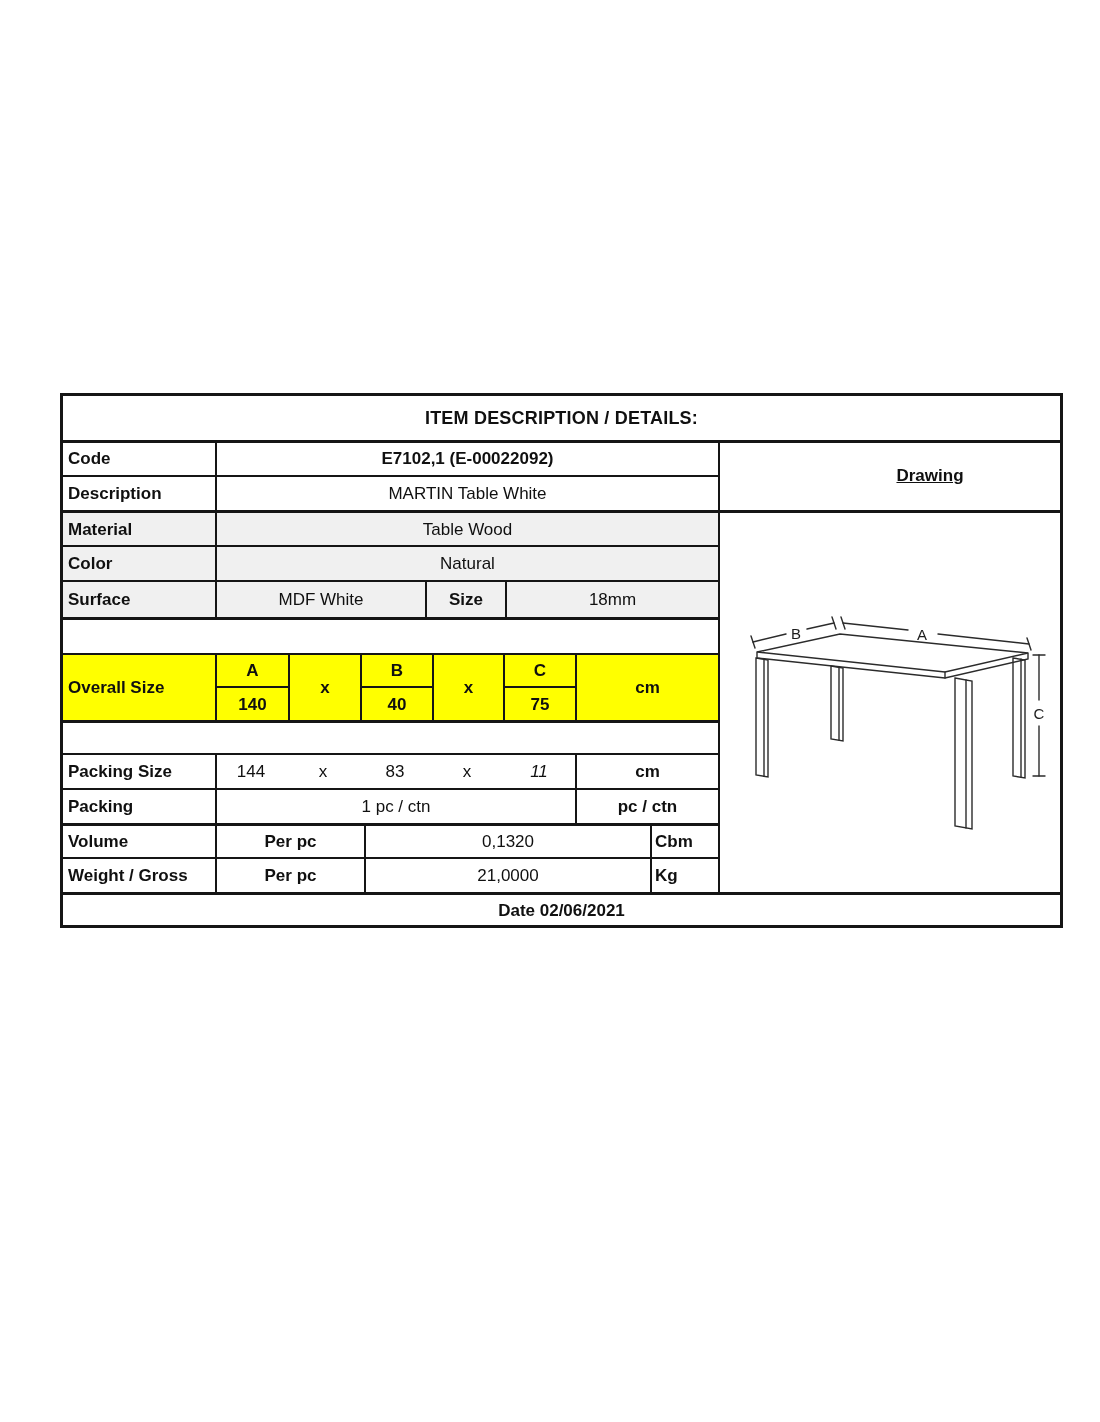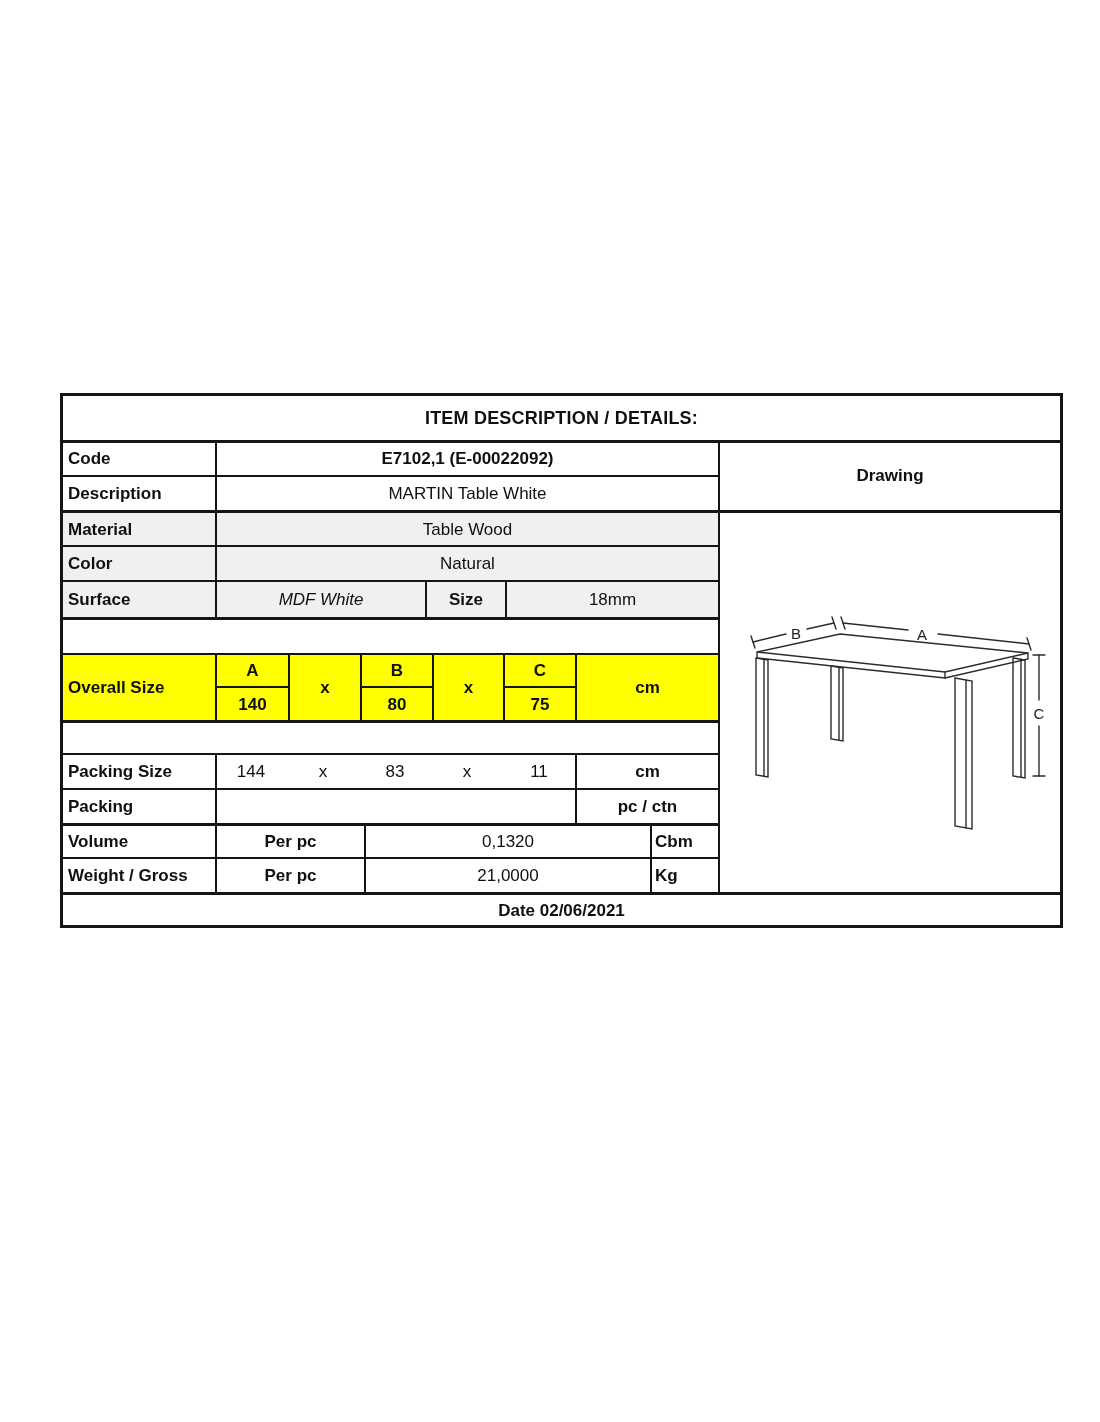--- a/index.html
+++ b/index.html
@@ -56,56 +56,57 @@
   <div class="ln" style="left:503px;top:653px;width:2px;height:67px;"></div>
   <div class="ln" style="left:575px;top:653px;width:2px;height:67px;"></div>
   <div class="ln" style="left:575px;top:753px;width:2px;height:70px;"></div>
   <div class="ln" style="left:364px;top:823px;width:2px;height:69px;"></div>
   <div class="ln" style="left:650px;top:823px;width:2px;height:69px;"></div>
 
   <div class="t c b title" style="left:60px;top:395px;width:1003px;height:45px;">ITEM DESCRIPTION / DETAILS:</div>
 
   <div class="t b pl" style="left:62px;top:441px;width:152px;height:34px;">Code</div>
   <div class="t c b" style="left:217px;top:441px;width:501px;height:34px;border-radius:9px;">E7102,1 (E-00022092)</div>
-  <div class="t c b" style="left:720px;top:441px;width:340px;height:69px;">Drawing</div>
+  <div class="t c b" style="left:760px;top:441px;width:340px;height:69px;text-decoration:underline;">Drawing</div>
 
   <div class="t b pl" style="left:62px;top:477px;width:152px;height:33px;">Description</div>
   <div class="t c" style="left:217px;top:477px;width:501px;height:33px;">MARTIN Table White</div>
 
   <div class="t b pl" style="left:62px;top:513px;width:152px;height:32px;">Material</div>
   <div class="t c" style="left:217px;top:513px;width:501px;height:32px;">Table Wood</div>
 
   <div class="t b pl" style="left:62px;top:547px;width:152px;height:33px;text-align:center;">Color</div>
   <div class="t c" style="left:217px;top:547px;width:501px;height:33px;">Natural</div>
 
   <div class="t b pl" style="left:62px;top:582px;width:152px;height:35px;">Surface</div>
-  <div class="t c" style="left:217px;top:582px;width:208px;height:35px;font-style:italic;">MDF White</div>
+  <div class="t c" style="left:217px;top:582px;width:208px;height:35px;">MDF White</div>
   <div class="t c b" style="left:427px;top:582px;width:78px;height:35px;">Size</div>
   <div class="t c" style="left:507px;top:582px;width:211px;height:35px;">18mm</div>
 
   <div class="t b pl" style="left:62px;top:655px;width:152px;height:65px;">Overall Size</div>
   <div class="t c b" style="left:217px;top:655px;width:71px;height:31px;">A</div>
   <div class="t c b" style="left:217px;top:688px;width:71px;height:32px;">140</div>
   <div class="t c b" style="left:290px;top:655px;width:70px;height:65px;">x</div>
   <div class="t c b" style="left:362px;top:655px;width:70px;height:31px;">B</div>
-  <div class="t c b" style="left:362px;top:688px;width:70px;height:32px;">80</div>
+  <div class="t c b" style="left:362px;top:688px;width:70px;height:32px;">40</div>
   <div class="t c b" style="left:434px;top:655px;width:69px;height:65px;">x</div>
   <div class="t c b" style="left:505px;top:655px;width:70px;height:31px;">C</div>
   <div class="t c b" style="left:505px;top:688px;width:70px;height:32px;">75</div>
   <div class="t c b" style="left:577px;top:655px;width:141px;height:65px;">cm</div>
 
   <div class="t b pl" style="left:62px;top:755px;width:152px;height:33px;">Packing Size</div>
   <div class="t c" style="left:215px;top:755px;width:72px;height:33px;">144</div>
   <div class="t c" style="left:287px;top:755px;width:72px;height:33px;">x</div>
   <div class="t c" style="left:359px;top:755px;width:72px;height:33px;">83</div>
   <div class="t c" style="left:431px;top:755px;width:72px;height:33px;">x</div>
-  <div class="t c" style="left:503px;top:755px;width:72px;height:33px;">11</div>
+  <div class="t c" style="left:503px;top:755px;width:72px;height:33px;font-style:italic;">11</div>
   <div class="t c b" style="left:577px;top:755px;width:141px;height:33px;">cm</div>
 
   <div class="t b pl" style="left:62px;top:790px;width:152px;height:33px;">Packing</div>
+  <div class="t c" style="left:217px;top:790px;width:358px;height:33px;">1 pc / ctn</div>
   <div class="t c b" style="left:577px;top:790px;width:141px;height:33px;">pc / ctn</div>
 
   <div class="t b pl" style="left:62px;top:826px;width:152px;height:31px;">Volume</div>
   <div class="t c b" style="left:217px;top:826px;width:147px;height:31px;">Per pc</div>
   <div class="t c" style="left:366px;top:826px;width:284px;height:31px;">0,1320</div>
   <div class="t b" style="left:655px;top:826px;width:63px;height:31px;">Cbm</div>
 
   <div class="t b pl" style="left:62px;top:859px;width:152px;height:33px;">Weight / Gross</div>
   <div class="t c b" style="left:217px;top:859px;width:147px;height:33px;">Per pc</div>
   <div class="t c" style="left:366px;top:859px;width:284px;height:33px;">21,0000</div>

